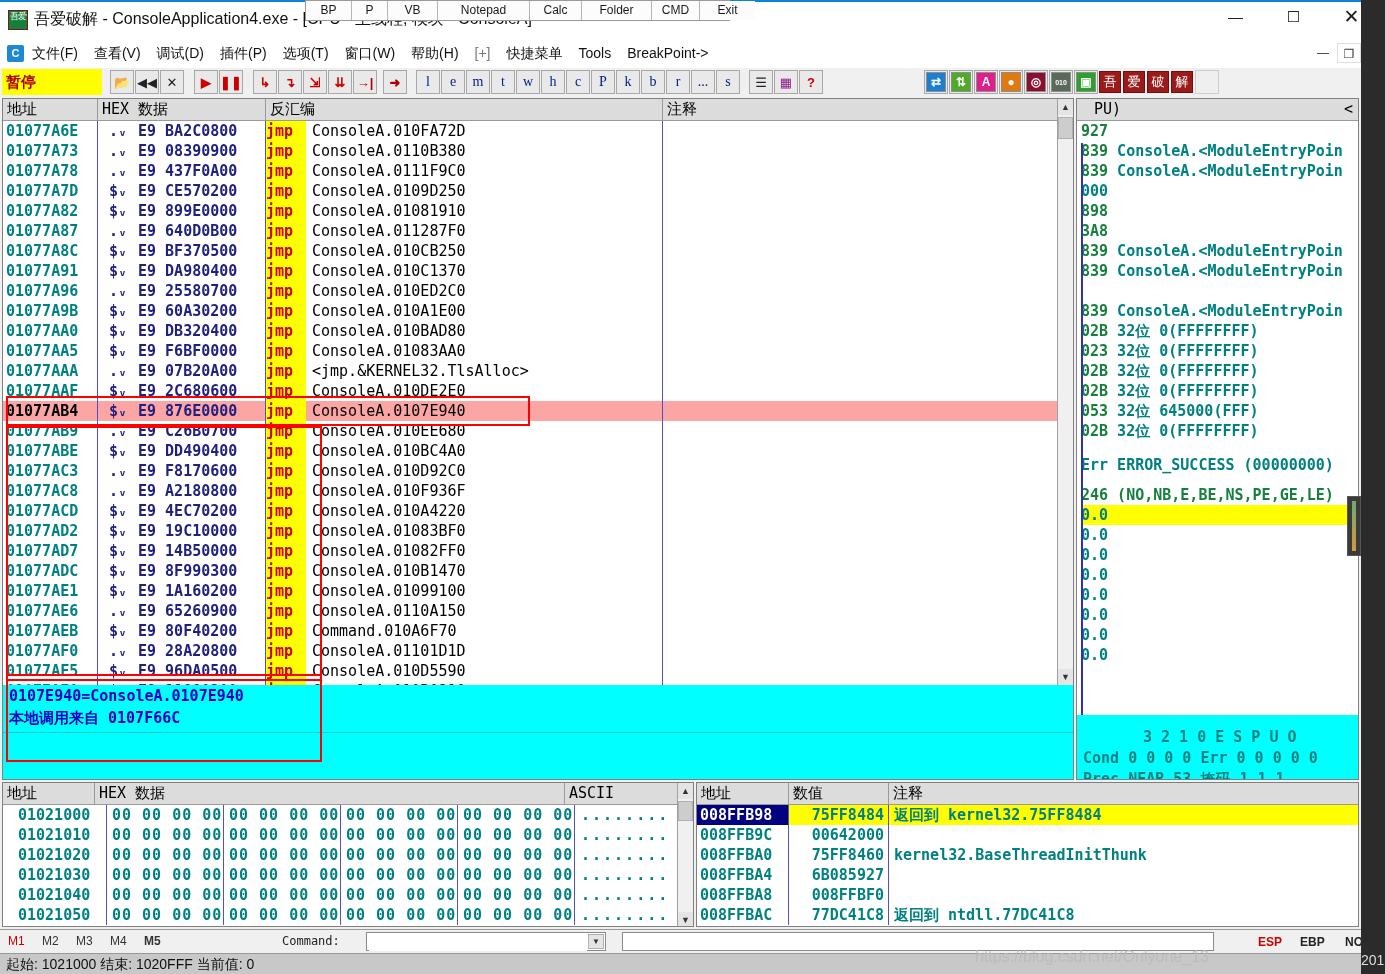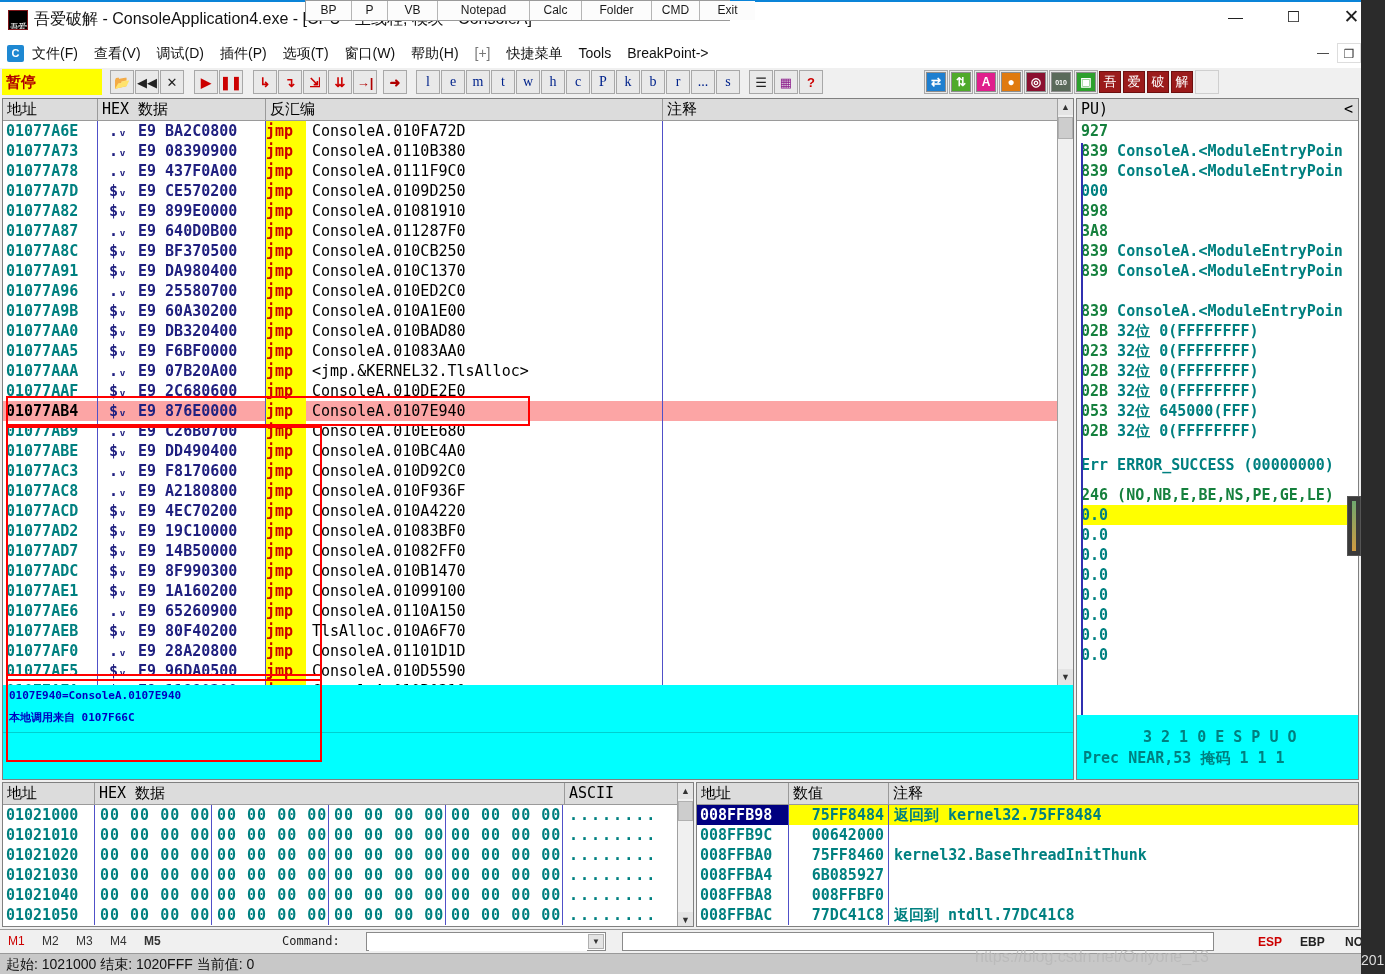--- a/index.html
+++ b/index.html
@@ -39,23 +39,23 @@
   }
   #bp-toolbar .bpbtn:last-child { border-right:none; }
 
   
   #titlebar {
     position:absolute; left:0; top:0; width:1361px; height:36px;
     background:#ffffff;
   }
   #app-logo {
     position:absolute; left:8px; top:8px; width:20px; height:20px;
-    background:#000000; border:1px solid #7e1418;
+    background:#15803d; border:1px solid #7e1418;
     color:#fff; font-size:9px; line-height:9px; text-align:center;
-    overflow:hidden; padding-top:12px; letter-spacing:-1px;
+    overflow:hidden; padding-top:1px; letter-spacing:-1px;
   }
   #title-text {
     position:absolute; left:34px; top:7px;
     font-size:16px; color:#111; white-space:nowrap;
   }
   .wbtn {
     position:absolute; top:0; width:45px; height:30px;
     font-size:15px; color:#222; text-align:center; line-height:30px;
     background:transparent;
   }
@@ -181,37 +181,37 @@
   #cpu-vscroll .arrow-dn { bottom:0; }
   #cpu-vscroll .thumb {
     position:absolute; left:0; top:18px; width:15px; height:22px; background:#cdcdcd;
     border:1px solid #b0b0b0;
   }
 
   
   #cpu-info {
     position:absolute; left:0; top:586px; width:100%; height:95px;
     background:#00ffff; font-family:"DejaVu Sans Mono", monospace;
-    font-size:11px; color:#0000c0; font-weight:bold;
+    font-size:15px; color:#0000c0; font-weight:bold;
   }
   #cpu-info .line { padding-left:6px; line-height:22px; }
   #cpu-info .sep { position:absolute; left:0; top:47px; width:100%; height:1px; background:#00d0d0;}
 
   
   .redbox { position:absolute; border:2px solid #ff0000; pointer-events:none; z-index:30; }
 
   
   #reg-pane {
     position:absolute; left:1076px; top:96px; width:283px; height:682px;
     background:#ffffff; border:1px solid #808080; overflow:hidden;
   }
   #reg-header {
     height:22px; background:#dcdcdc; border-bottom:1px solid #9a9a9a;
     font-family:"DejaVu Sans Mono", monospace; font-size:15px;
-    line-height:21px; padding-left:4px; color:#000; position:relative;
+    line-height:21px; padding-left:17px; color:#000; position:relative;
   }
   #reg-header .chev { position:absolute; right:5px; top:0; }
   #reg-body {
     font-family:"DejaVu Sans Mono", monospace; font-size:15px;
     line-height:20px; position:relative; padding-left:4px;
   }
   .rline { height:20px; white-space:nowrap; overflow:hidden; }
   .rval  { color:#15803d; font-weight:bold; }
   .rsym  { color:#008080; font-weight:bold; }
   .rteal { color:#008080; font-weight:bold; }
@@ -235,21 +235,21 @@
     border-bottom:1px solid #9a9a9a; font-family:"DejaVu Sans Mono", monospace;
     font-size:15px; color:#000; align-items:center;
   }
   .pane-header .hcell { height:22px; line-height:21px; padding-left:4px;
     border-right:1px solid #9a9a9a; white-space:nowrap; overflow:hidden; }
   .d-addr { width:92px; }
   .d-hex  { width:470px; }
   .d-asc  { width:114px; border-right:none !important; }
   #dump-rows { font-family:"DejaVu Sans Mono", monospace; font-size:15px; line-height:20px; }
   .mrow { display:flex; height:20px; color:#008080; font-weight:bold; }
-  .mrow .ma { width:92px; padding-left:3px; border-right:1px solid #5050c8; }
+  .mrow .ma { width:92px; padding-left:3px; border-right:1px solid #5050c8;margin-left:12px; }
   .mrow .mg { width:117px; padding-left:5px; border-right:1px solid #5050c8; letter-spacing:1px;}
   .mrow .mg:last-of-type { border-right:1px solid #5050c8; }
   .mrow .mc { padding-left:6px; letter-spacing:2px; }
   #dump-vscroll {
     position:absolute; right:0; top:0; width:16px; height:145px; background:#f0f0f0;
     border-left:1px solid #a0a0a0;
   }
   #dump-vscroll .a { position:absolute; left:0; width:15px; height:16px;
     background:#e4e4e4; text-align:center; line-height:16px; font-size:9px; color:#333;}
   #dump-vscroll .thumb { position:absolute; left:0; top:18px; width:15px; height:20px;
@@ -665,21 +665,21 @@
           <div class="hex">E9 65260900</div>
           <div class="mn">jmp</div>
           <div class="ops">ConsoleA.0110A150</div>
           <div class="cmt"></div>
         </div>
         <div class="drow">
           <div class="addr">01077AEB</div>
           <div class="dots">$ᵥ</div>
           <div class="hex">E9 80F40200</div>
           <div class="mn">jmp</div>
-          <div class="ops">TlsAlloc.010A6F70</div>
+          <div class="ops">Command.010A6F70</div>
           <div class="cmt"></div>
         </div>
         <div class="drow">
           <div class="addr">01077AF0</div>
           <div class="dots">.ᵥ</div>
           <div class="hex">E9 28A20800</div>
           <div class="mn">jmp</div>
           <div class="ops">ConsoleA.01101D1D</div>
           <div class="cmt"></div>
         </div>
@@ -755,20 +755,21 @@
           <div class="rline"><span class="rteal">0.0</span></div>
           <div class="rline"><span class="rteal">0.0</span></div>
           <div class="rline"><span class="rteal">0.0</span></div>
           <div class="rline"><span class="rteal">0.0</span></div>
           <div class="rline"><span class="rteal">0.0</span></div>
           <div class="rline"><span class="rteal">0.0</span></div>
         </div>
     </div>
     <div id="reg-fpu">
       <div style="text-align:left;padding-left:60px;margin-top:12px;">3 2 1 0        E S P U O</div>
+      <div>Cond 0 0 0 0   Err 0 0 0 0 0</div>
       <div>Prec NEAR,53   掩码    1 1 1</div>
     </div>
   </div>
 
   <div id="dump-pane">
     <div class="pane-header">
       <div class="hcell d-addr">地址</div>
       <div class="hcell d-hex">HEX 数据</div>
       <div class="hcell d-asc">ASCII</div>
     </div>

